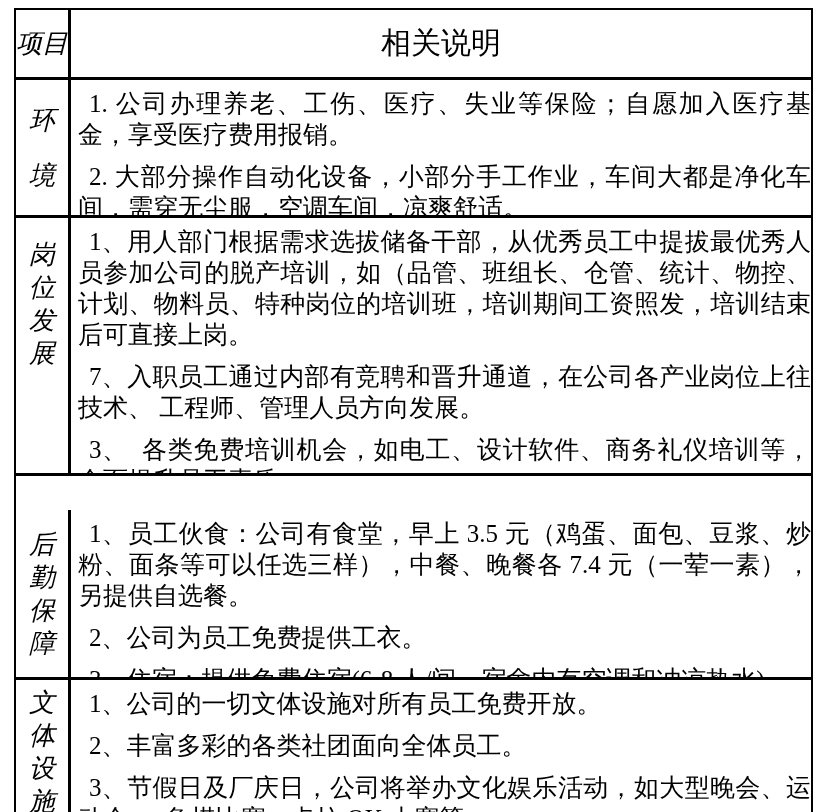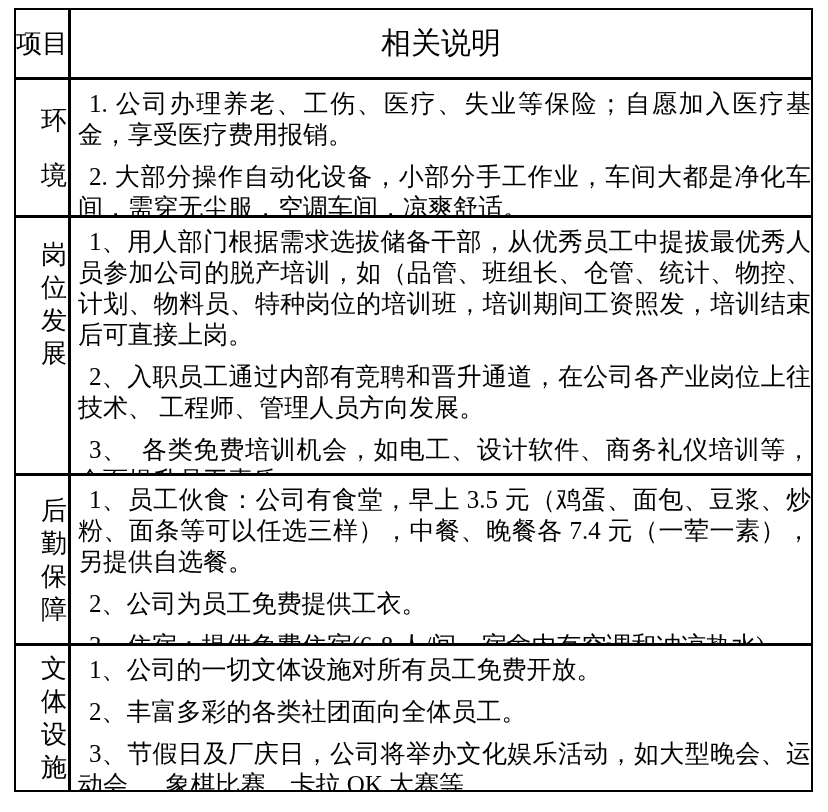--- a/index.html
+++ b/index.html
@@ -27,22 +27,23 @@
     display: flex;
     border-bottom: 3px solid #000000;
   }
   .t-row:last-child { border-bottom: none; }
   .label-cell {
     width: 52px;
     flex: 0 0 52px;
     border-right: 3px solid #000000;
     display: flex;
     align-items: center;
-    justify-content: flex-end;
+    justify-content: center;
     font-size: 26px;
+    font-style: italic;
   }
   .label-text {
     width: 28px;
     text-align: center;
     word-break: break-all;
     line-height: 33px;
   }
   .content-cell {
     flex: 1 1 auto;
     padding: 8px 0 4px 7px;
@@ -67,21 +68,21 @@
     align-items: center;
     justify-content: center;
     font-size: 30px;
   }
 
   
   .row-environment { height: 135px; }
   .row-environment .label-text { line-height: 55px; }
   .row-career { height: 255px; }
   .row-career .label-cell { align-items: flex-start; padding-top: 20px; }
-  .row-logistics { height: 167px; }
+  .row-logistics { height: 167px; margin-top: 34px; }
   .row-facilities { height: 144px; }
 </style>
 </head>
 <body>
 
 <div class="benefits-table">
 
   <div class="t-row head-row">
     <div class="label-cell">
       <span>项目</span>
@@ -100,21 +101,21 @@
       <p class="para">2. 大部分操作自动化设备，小部分手工作业，车间大都是净化车间，需穿无尘服，空调车间，凉爽舒适。</p>
     </div>
   </div>
 
   <div class="t-row row-career">
     <div class="label-cell">
       <div class="label-text">岗位发展</div>
     </div>
     <div class="content-cell">
       <p class="para">1、用人部门根据需求选拔储备干部，从优秀员工中提拔最优秀人员参加公司的脱产培训，如（品管、班组长、仓管、统计、物控、计划、物料员、特种岗位的培训班，培训期间工资照发，培训结束后可直接上岗。</p>
-      <p class="para">2、入职员工通过内部有竞聘和晋升通道，在公司各产业岗位上往技术、 工程师、管理人员方向发展。</p>
+      <p class="para">7、入职员工通过内部有竞聘和晋升通道，在公司各产业岗位上往技术、 工程师、管理人员方向发展。</p>
       <p class="para">3、  各类免费培训机会，如电工、设计软件、商务礼仪培训等，全面提升员工素质。</p>
     </div>
   </div>
 
   <div class="t-row row-logistics">
     <div class="label-cell">
       <div class="label-text">后勤保障</div>
     </div>
     <div class="content-cell">
       <p class="para">1、员工伙食：公司有食堂，早上 3.5 元（鸡蛋、面包、豆浆、炒粉、面条等可以任选三样），中餐、晚餐各 7.4 元（一荤一素），另提供自选餐。</p>

